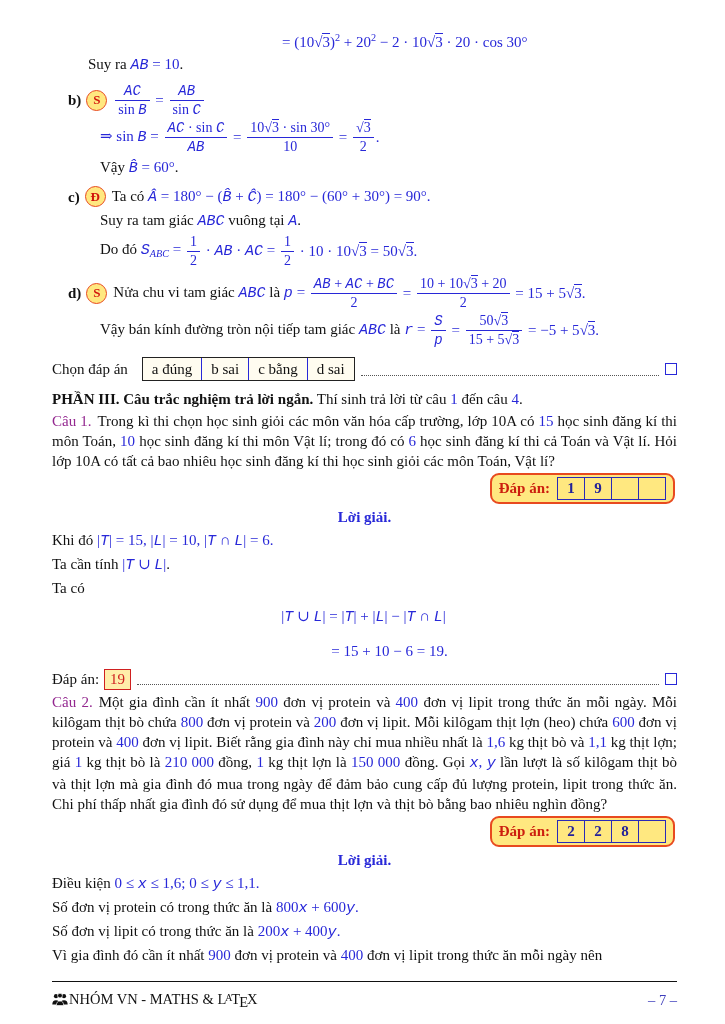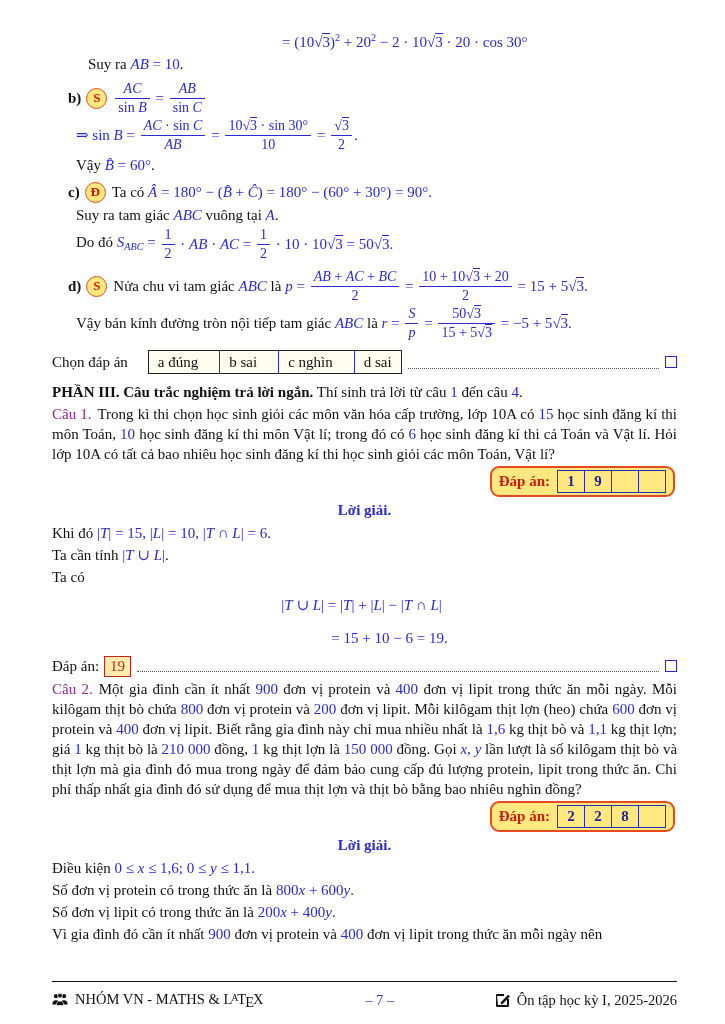--- a/index.html
+++ b/index.html
@@ -4,44 +4,44 @@
 <style>
   html,body{margin:0;padding:0;background:#ffffff;}
   .page{
     position:relative; width:725px; height:1024px; box-sizing:border-box;
     padding:26px 48px 0 52px; overflow:hidden;
     font-family:"Liberation Serif","DejaVu Serif",serif;
     font-size:15px; line-height:20px; color:#111;
   }
   
   .m,.mi,.sup,.sub,.rad{color:#2828d8;}
-  .mi{font-style:italic;}
+  .mi{font-style:italic;font-family:Liberation Mono, monospace;}
   .sup{font-size:0.68em; vertical-align:0.55em;}
   .sub{font-size:0.68em; vertical-align:-0.3em; font-style:italic;}
   .rad{border-top:1px solid #2828d8;}
   [data-rich] span{white-space:pre-wrap;}
   
   .frac{display:inline-block; vertical-align:middle; text-align:center; font-size:14px; line-height:16px; margin:0 2px;}
   .frac .num{display:block; border-bottom:1px solid #2828d8; padding:0 3px 1px 3px;}
   .frac .den{display:block; padding:1px 3px 0 3px;}
   
   .mline{display:flex; align-items:center; flex-wrap:nowrap; margin:2px 0;}
   .ln{margin:2px 0;}
   p{margin:2px 0;}
   .indent-a{margin-left:230px;}
   .indent-b{margin-left:36px;}
   .item{margin:7px 0 7px 16px;}
-  .cont{margin-left:8px;}
+  .cont{margin-left:32px;}
   .ilabel{font-weight:bold; margin-right:5px;}
   .badge{display:inline-flex; justify-content:center; align-items:center;
     width:19px; height:19px; border-radius:50%; border:1.6px solid #e84a1f;
     background:#ffe880; color:#d2150d; font-weight:bold; font-size:13px; margin-right:6px; flex:0 0 auto;}
   
   .chon-line{display:flex; align-items:center; margin:9px 0 6px 0;}
-  .strip{display:inline-flex; border:1.4px solid #222; background:#fffcf0; margin-left:20px;gap:12px;}
+  .strip{display:inline-flex; border:1.4px solid #222; background:#fffcf0; margin-left:14px;}
   .strip .scell{padding:0 9px; border-left:1.3px solid #2828d8; line-height:22px;}
   .strip .scell:first-child{border-left:none;}
   .leader{flex:1; border-bottom:1.8px dotted #555; margin:0 6px; align-self:flex-end; margin-bottom:5px;}
   .endsq{width:10px; height:10px; border:1.4px solid #2828d8; display:inline-block; flex:0 0 auto;}
   
   .heading{margin-top:8px; text-align:justify;}
   .heading b{font-weight:bold;}
   .para{text-align:justify; margin:2px 0;}
   .qlabel{color:#93278f; font-weight:normal; margin-right:6px;}
   .center-blue{text-align:center; color:#2828d8; font-weight:bold; margin:3px 0;}
@@ -58,21 +58,21 @@
   .disp-center{text-align:center; margin:8px 0;}
   .disp-center .inner{display:inline-block; text-align:left;}
   .disp-center .d2{margin-left:50px; margin-top:13px;}
   
   .ansline{display:flex; align-items:center; margin:2px 0;}
   .ansbox{border:1.5px solid #cf2020; background:#ffeeaa; color:#cf2020; padding:0 5px; margin-left:5px; line-height:19px;}
   
   .footer{position:absolute; left:52px; right:48px; bottom:12px;
     border-top:1.6px solid #111; padding-top:6px;
     display:flex; align-items:center; justify-content:space-between; font-size:14.5px;}
-  .f-left,.f-right{display:inline-flex; align-items:center; gap:7px;}
+  .f-left,.f-right{display:inline-flex; align-items:center; gap:1px;}
   .f-center{color:#3d3dbb;}
   .lx-a{font-size:0.68em; vertical-align:0.32em; margin:0 -1px;}
   .lx-e{vertical-align:-0.22em; margin:0 -1px;}
   .icon svg{display:block;}
 </style>
 </head>
 <body>
 
 <div class="page">
 
@@ -169,21 +169,21 @@
         </span>
       <span data-rich="item_d.l2.end"><span class="m"> = −5 + 5</span><span class="m">√</span><span class="rad">3</span><span class="m">.</span></span>
     </div>
   </div>
 
   <div class="chon-line">
     <span>Chọn đáp án</span>
     <span class="strip">
       <span class="scell">a đúng</span>
       <span class="scell">b sai</span>
-      <span class="scell">c nghìn</span>
+      <span class="scell">c bằng</span>
       <span class="scell">d sai</span>
     </span>
     <span class="leader"></span>
     <span class="endsq"></span>
   </div>
 
   <p class="heading"><b>PHẦN III. Câu trắc nghiệm trả lời ngắn.</b><span data-rich="phan3.rest"><span> Thí sinh trả lời từ câu </span><span class="m">1</span><span> đến câu </span><span class="m">4</span><span>.</span></span></p>
 
   <p class="para"><span class="qlabel">Câu 1.</span><span data-rich="cau1.body"><span>Trong kì thi chọn học sinh giỏi các môn văn hóa cấp trường, lớp 10A có </span><span class="m">15</span><span> học sinh đăng kí thi môn Toán, </span><span class="m">10</span><span> học sinh đăng kí thi môn Vật lí; trong đó có </span><span class="m">6</span><span> học sinh đăng kí thi cả Toán và Vật lí. Hỏi lớp 10A có tất cả bao nhiêu học sinh đăng kí thi học sinh giỏi các môn Toán, Vật lí?</span></span></p>
 
@@ -248,24 +248,15 @@
             <circle cx="4" cy="3.2" r="2.1" fill="#111"></circle>
             <circle cx="12" cy="3.2" r="2.1" fill="#111"></circle>
             <circle cx="8" cy="2.6" r="2.4" fill="#111" stroke="#fff" stroke-width="0.7"></circle>
             <path d="M0.3 11.5 Q0.3 7.2 4 7.2 Q6 7.2 6.8 8.4 L9.2 8.4 Q10 7.2 12 7.2 Q15.7 7.2 15.7 11.5 Z" fill="#111"></path>
             <path d="M4.4 12.6 Q4.4 8 8 8 Q11.6 8 11.6 12.6 Z" fill="#111" stroke="#fff" stroke-width="0.7"></path>
           </svg>
       </span>
       <span><span>NHÓM VN - MATHS &amp; </span><span class="latex-logo"><span>L</span><span class="lx-a">A</span><span>T</span><span class="lx-e">E</span><span>X</span></span></span>
     </span>
     <span class="f-center">– 7 –</span>
-    <span class="f-right">
-      <span class="icon">
-        <svg width="14" height="14" viewBox="0 0 14 14">
-            <path d="M1 3 H8 V1 H1 Q0 1 0 2 V13 Q0 14 1 14 H12 Q13 14 13 13 V6 H11 V12 H2 Z" fill="#111"></path>
-            <path d="M5 9 L12.2 1.8 L14 3.6 L6.8 10.8 L4.6 11.4 Z" fill="#111"></path>
-          </svg>
-      </span>
-      <span>Ôn tập học kỳ I, 2025-2026</span>
-    </span>
   </div>
 
 </div>
 
 </body></html>

